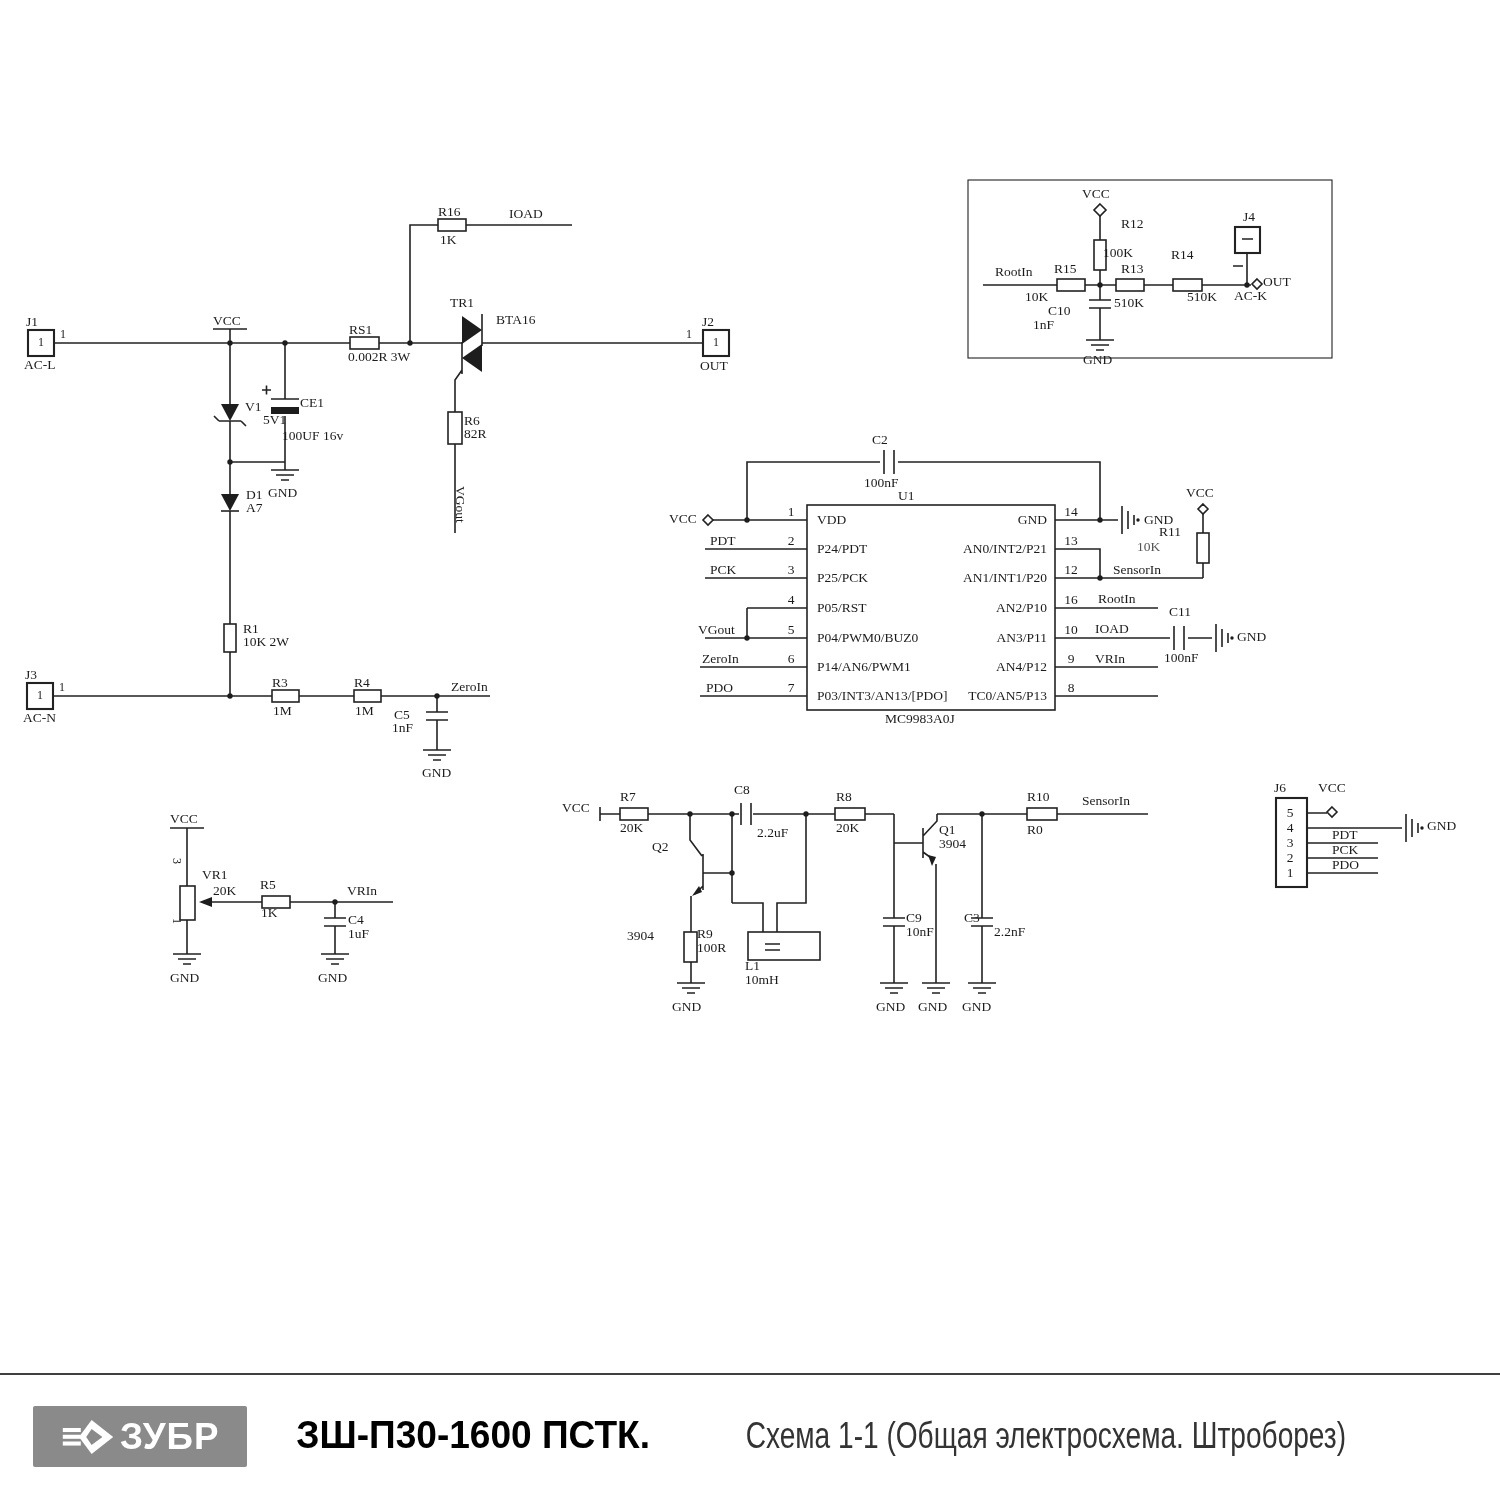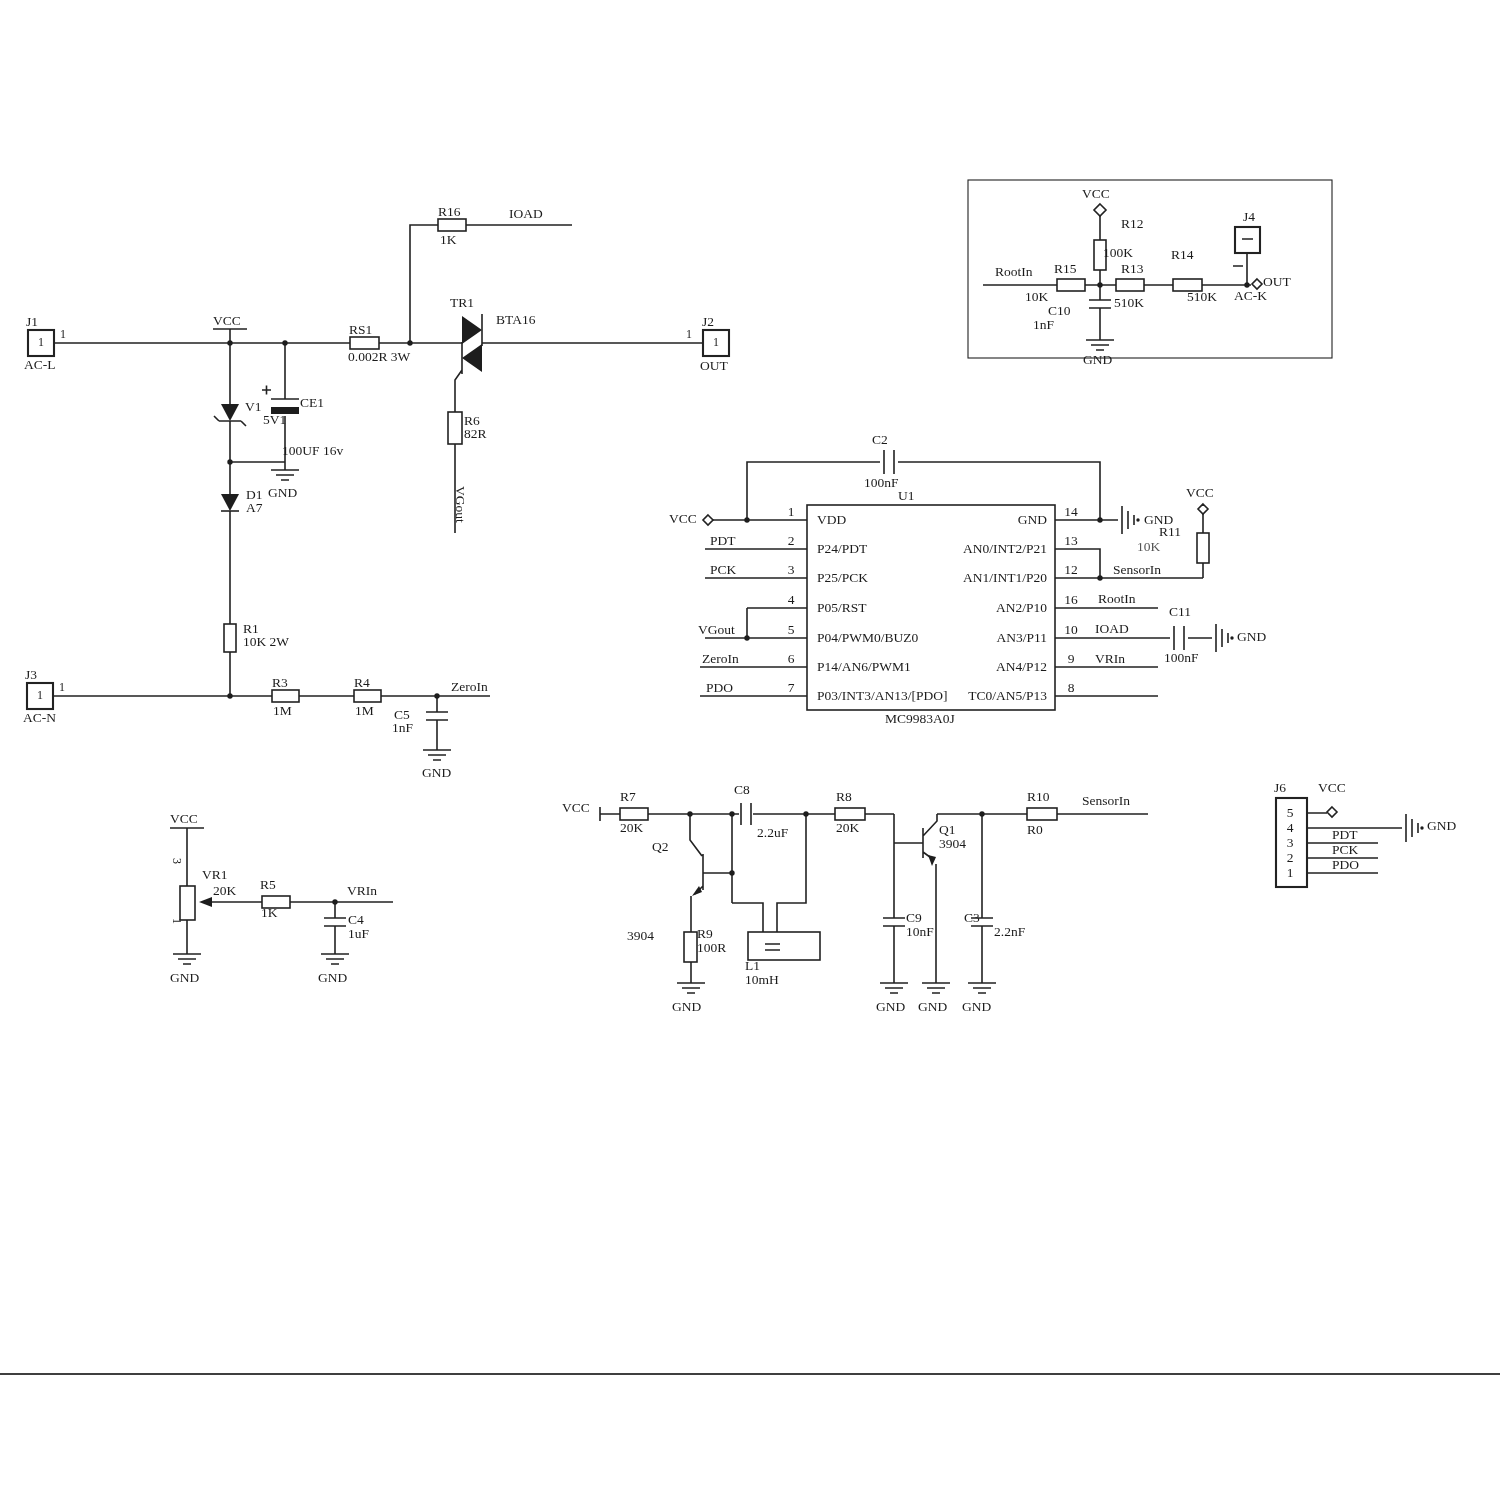--- a/index.html
+++ b/index.html
@@ -177,21 +177,21 @@
 <div class="lb" style="left:509px;top:206px">IOAD</div>
 <div class="lb" style="left:450px;top:295px">TR1</div>
 <div class="lb" style="left:496px;top:312px">BTA16</div>
 <div class="lb" style="left:702px;top:314px">J2</div>
 <div class="lb s12" style="left:686px;top:328px">1</div>
 <div class="lb s12 ctr" style="left:703px;top:336px;width:26px">1</div>
 <div class="lb" style="left:700px;top:358px">OUT</div>
 <div class="lb" style="left:245px;top:399px">V1</div>
 <div class="lb" style="left:263px;top:412px">5V1</div>
 <div class="lb" style="left:300px;top:395px">CE1</div>
-<div class="lb" style="left:282px;top:443px">100UF 16v</div>
+<div class="lb" style="left:282px;top:428px">100UF 16v</div>
 <div class="lb" style="left:268px;top:485px">GND</div>
 <div class="lb" style="left:246px;top:487px">D1</div>
 <div class="lb" style="left:246px;top:500px">A7</div>
 <div class="lb" style="left:243px;top:621px">R1</div>
 <div class="lb" style="left:243px;top:634px">10K 2W</div>
 <div class="lb" style="left:464px;top:413px">R6</div>
 <div class="lb" style="left:464px;top:426px">82R</div>
 <div class="lb rot" style="left:468px;top:486px">VGout</div>
 <div class="lb" style="left:25px;top:667px">J3</div>
 <div class="lb s12" style="left:59px;top:681px">1</div>
@@ -319,14 +319,28 @@
 <div class="lb ctr" style="left:1280px;top:835px;width:20px">3</div>
 <div class="lb ctr" style="left:1280px;top:850px;width:20px">2</div>
 <div class="lb ctr" style="left:1280px;top:865px;width:20px">1</div>
 <div class="lb" style="left:1318px;top:780px">VCC</div>
 <div class="lb" style="left:1427px;top:818px">GND</div>
 <div class="lb" style="left:1332px;top:827px">PDT</div>
 <div class="lb" style="left:1332px;top:842px">PCK</div>
 <div class="lb" style="left:1332px;top:857px">PDO</div>
 
 <div class="divider"></div>
-
+<div class="logo-box">
+  <svg width="54" height="44" viewBox="0 0 60 44">
+    <rect x="2" y="12" width="20" height="4.5" fill="#fff"></rect>
+    <rect x="2" y="19.5" width="20" height="4.5" fill="#fff"></rect>
+    <rect x="2" y="27" width="20" height="4.5" fill="#fff"></rect>
+    <polygon points="34,3 58,22 34,41 20,22" fill="#fff"></polygon>
+    <polygon points="34,13 46,22 34,31 28,22" fill="#8a8a8a"></polygon>
+  </svg>
+  <span class="logo-text">ЗУБР</span>
 </div>
+<div class="title-row">
+  <span class="title-bold">ЗШ-П30-1600 ПСТК.</span>
+  <span class="title-rest">Схема 1-1 (Общая электросхема. Штроборез)</span>
+</div>
+
+</div>
 
 </body></html>

